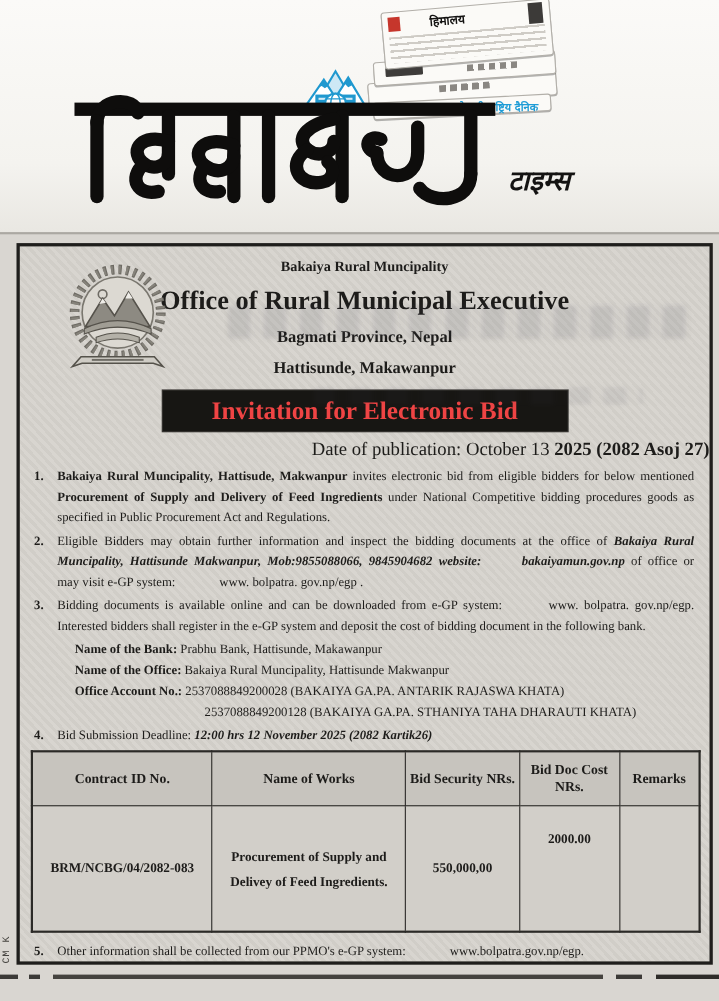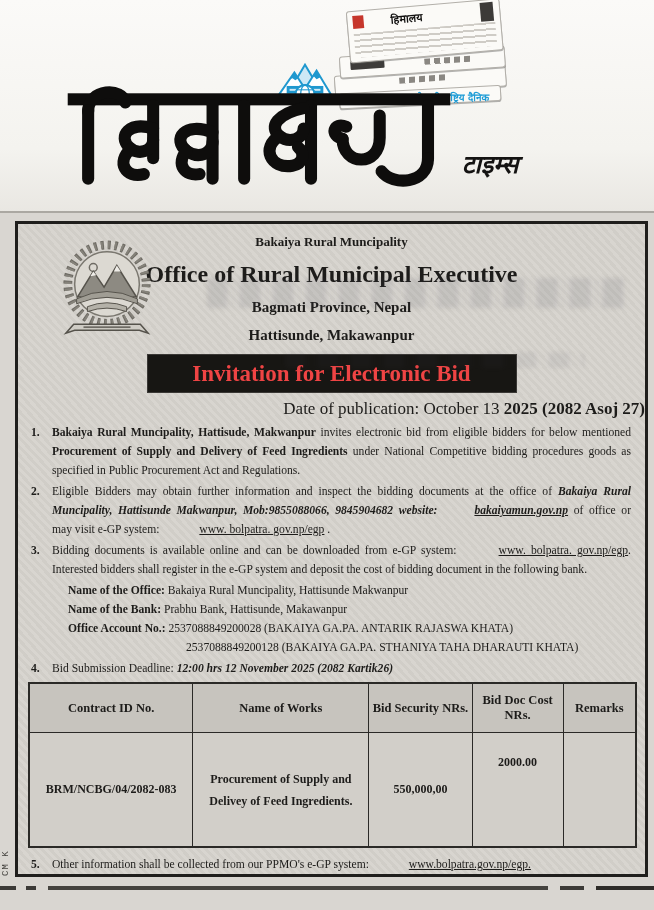--- a/index.html
+++ b/index.html
@@ -59,21 +59,21 @@
           font-weight:bold;font-size:23px;text-align:center;line-height:37px;
           box-shadow:0 0 0 1px #3a3835;}
   .dateline{margin-top:7px;text-align:right;font-size:17px;}
 
   .items{margin:4px 14px 0 12px;font-size:11.6px;line-height:19px;}
   .item{display:flex;margin-bottom:2px;text-align:justify;}
   .num{width:21px;flex-shrink:0;font-weight:bold;padding-left:1px;}
   .itxt{flex:1;}
   .rs-b{font-weight:bold;}
   .rs-i{font-style:italic;}
-  .rs-u{text-decoration:underline;padding-left:37px;}
+  .rs-u{padding-left:37px;}
 
   .bank{margin:0 0 2px 38px;line-height:19px;font-size:11.6px;}
   .bank-line{white-space:nowrap;}
   .bank-indent{padding-left:118px;}
 
   .tbl-wrap{margin:4px 8px 0 10px;}
   table{width:100%;border-collapse:collapse;border:2px solid #2b2a27;}
   th,td{border:1.5px solid #2b2a27;font-size:12px;text-align:center;}
   th{background:#c7c4be;height:46px;font-weight:bold;font-size:12.5px;}
   td{height:90px;background:#d2cfc9;font-weight:bold;}
@@ -190,22 +190,22 @@
       <div class="item">
         <span class="num">2.</span>
         <div class="itxt"><span>Eligible Bidders may obtain further information and inspect the bidding documents at the office of </span><span class="rs-b rs-i">Bakaiya Rural Muncipality, Hattisunde Makwanpur, Mob:9855088066, 9845904682 website:</span><span class="rs-b rs-i rs-u">bakaiyamun.gov.np</span><span> of office or may visit e-GP system: </span><span class="rs-u">www. bolpatra. gov.np/egp</span><span> .</span></div>
       </div>
       <div class="item">
         <span class="num">3.</span>
         <div class="itxt"><span>Bidding documents is available online and can be downloaded from e-GP system: </span><span class="rs-u">www. bolpatra. gov.np/egp</span><span>. Interested bidders shall register in the e-GP system and deposit the cost of bidding document in the following bank.</span></div>
       </div>
 
       <div class="bank">
+        <div class="bank-line"><span class="rs-b">Name of the Bank: </span><span>Prabhu Bank, Hattisunde, Makawanpur</span></div>
         <div class="bank-line"><span class="rs-b">Name of the Office: </span><span>Bakaiya Rural Muncipality, Hattisunde Makwanpur</span></div>
-        <div class="bank-line"><span class="rs-b">Name of the Bank: </span><span>Prabhu Bank, Hattisunde, Makawanpur</span></div>
         <div class="bank-line"><span class="rs-b">Office Account No.: </span><span>2537088849200028 (BAKAIYA GA.PA. ANTARIK RAJASWA KHATA)</span></div>
         <div class="bank-line bank-indent"><span>2537088849200128 (BAKAIYA GA.PA. STHANIYA TAHA DHARAUTI KHATA)</span></div>
       </div>
 
       <div class="item">
         <span class="num">4.</span>
         <div class="itxt"><span>Bid Submission Deadline: </span><span class="rs-b rs-i">12:00 hrs 12 November 2025 (2082 Kartik26)</span></div>
       </div>
     </div>
 

